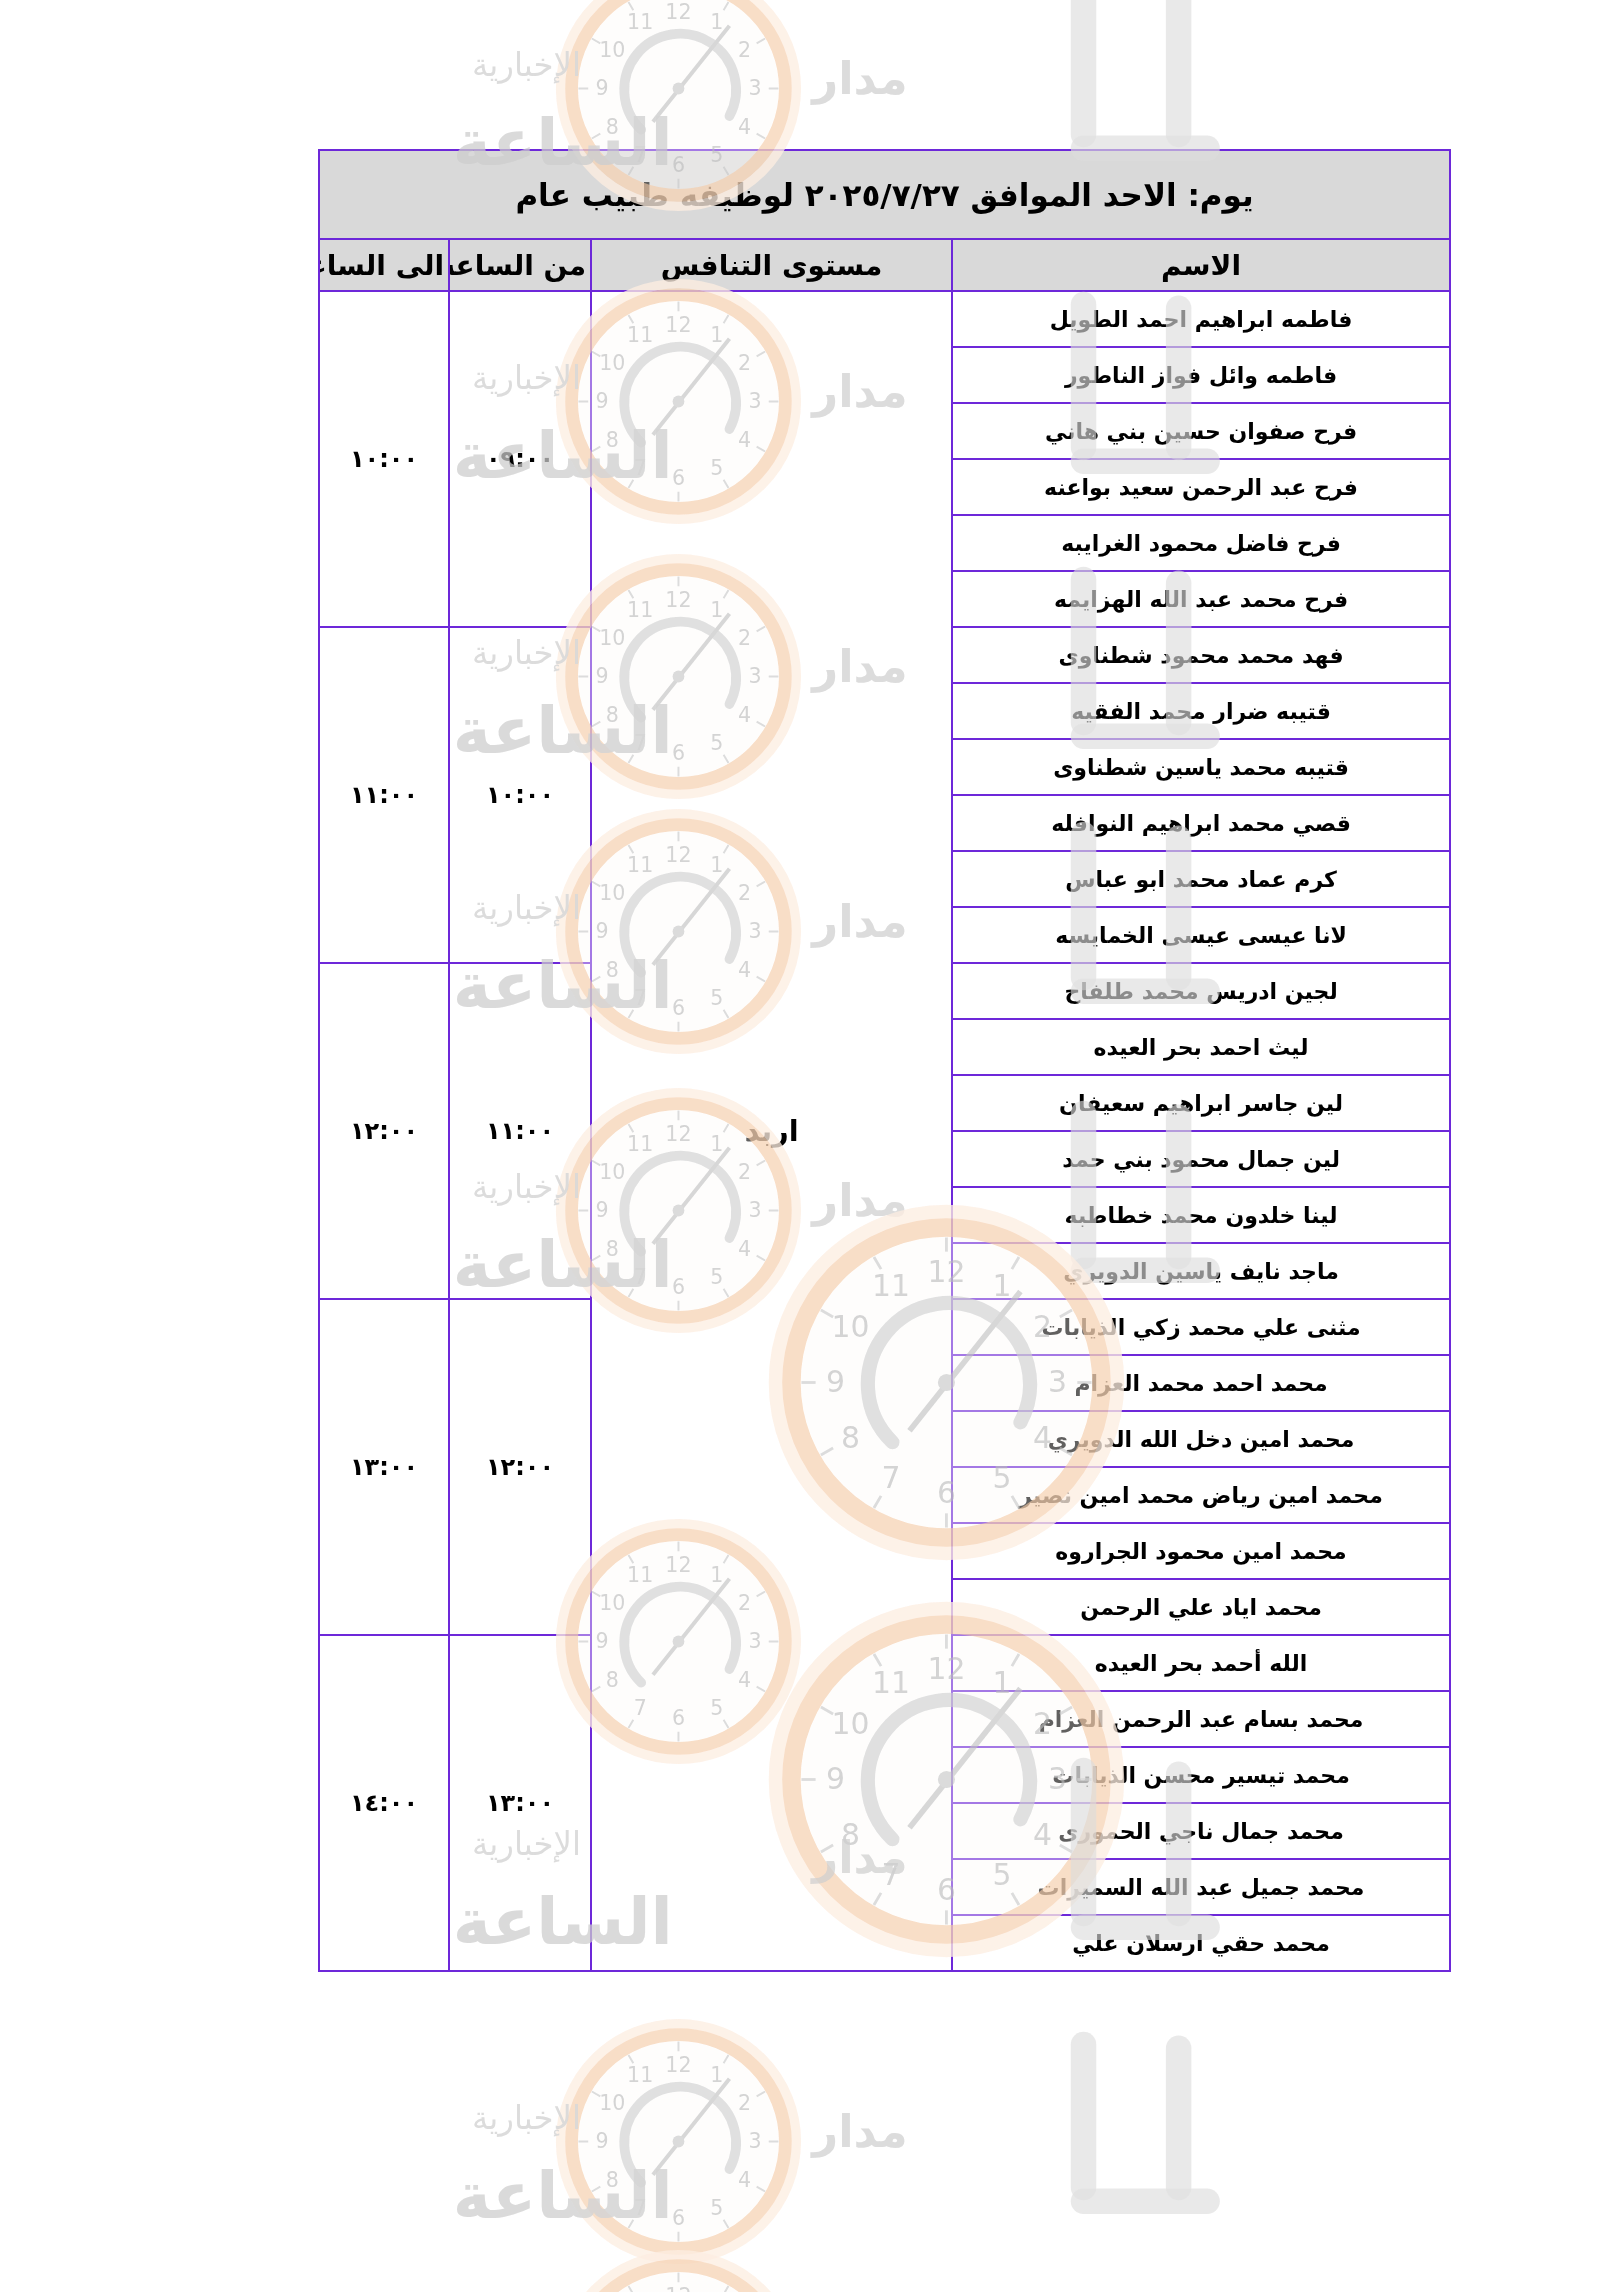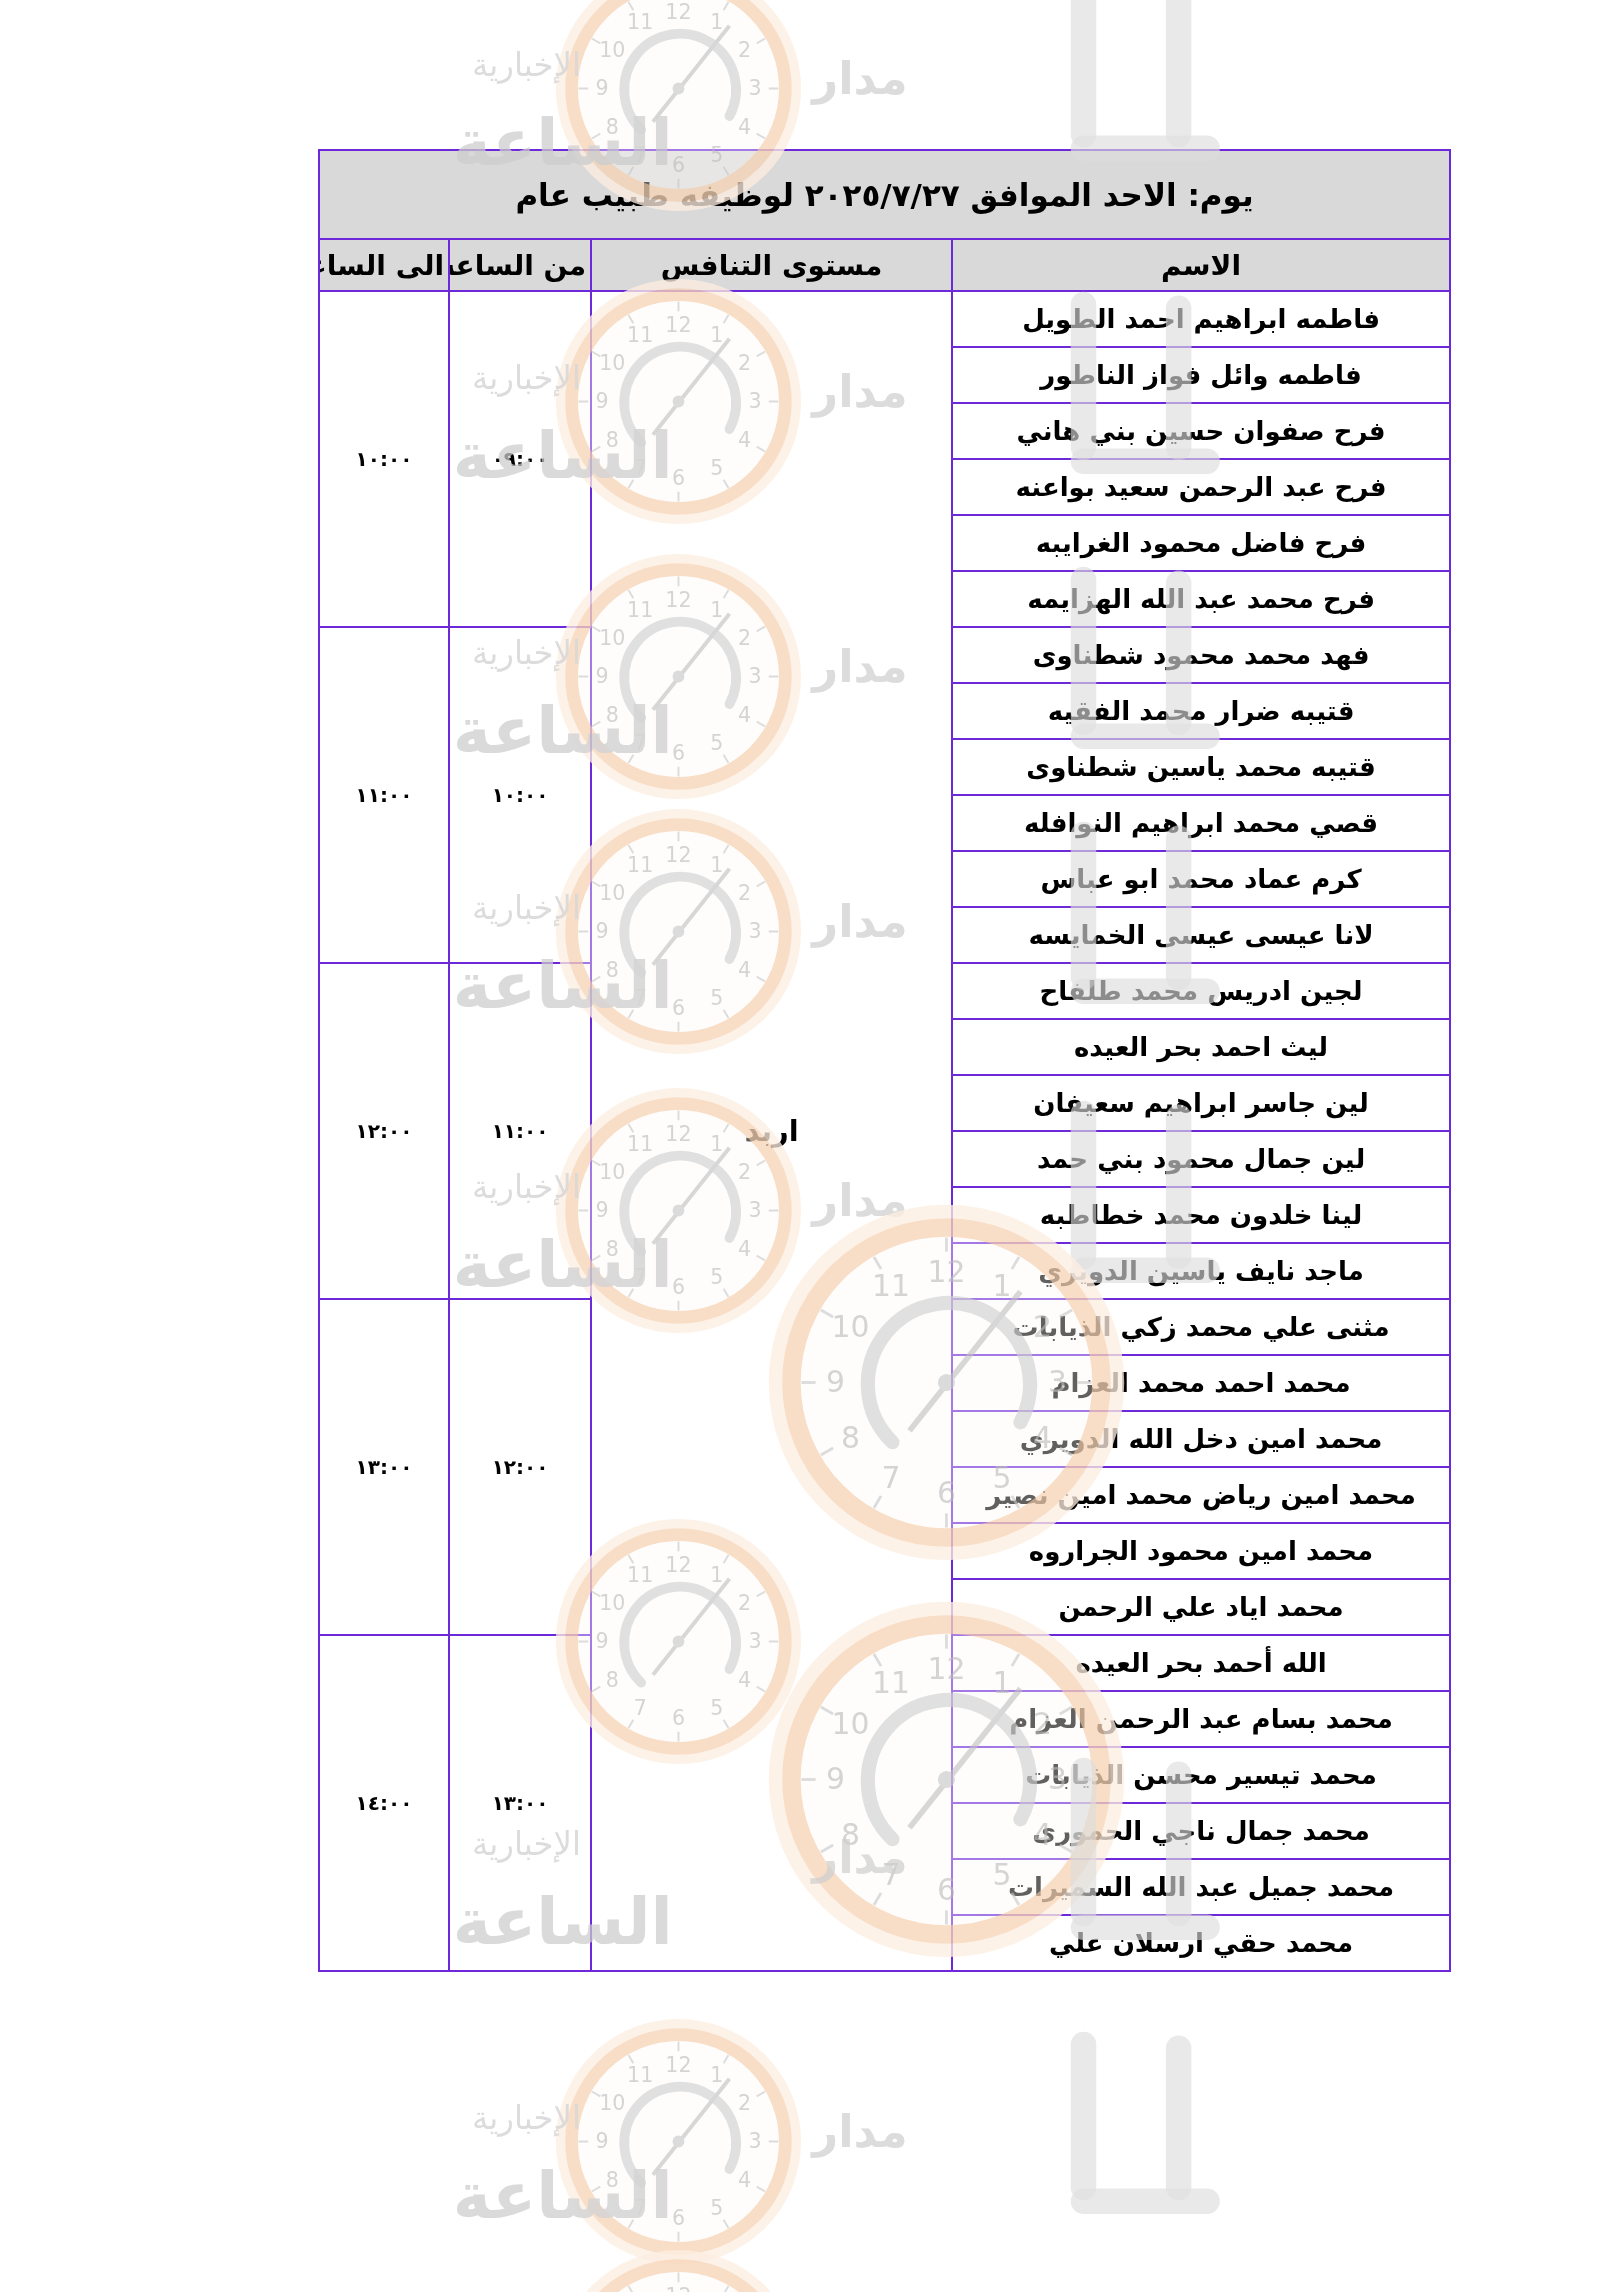--- a/index.html
+++ b/index.html
@@ -33,23 +33,23 @@
     height:87px;
     background:#d9d9d9;
     font-size:31px;
   }
   tr.head-row th{
     height:50px;
     background:#d9d9d9;
     font-size:28px;
   }
   tbody tr{height:56px;}
-  td.name-cell{font-size:26px;background:transparent;}
+  td.name-cell{font-size:22px;background:transparent;}
   td.comp-cell{font-size:29px;border-radius:13px;}
-  td.time-cell{font-size:20px;letter-spacing:2px;}
+  td.time-cell{font-size:24px;letter-spacing:2px;}
   .watermark-layer{
     position:absolute;inset:0;
     z-index:3;
     pointer-events:none;
   }
   .wm-tile{
     position:absolute;
     width:863px;height:255px;
     opacity:.85;
   }

